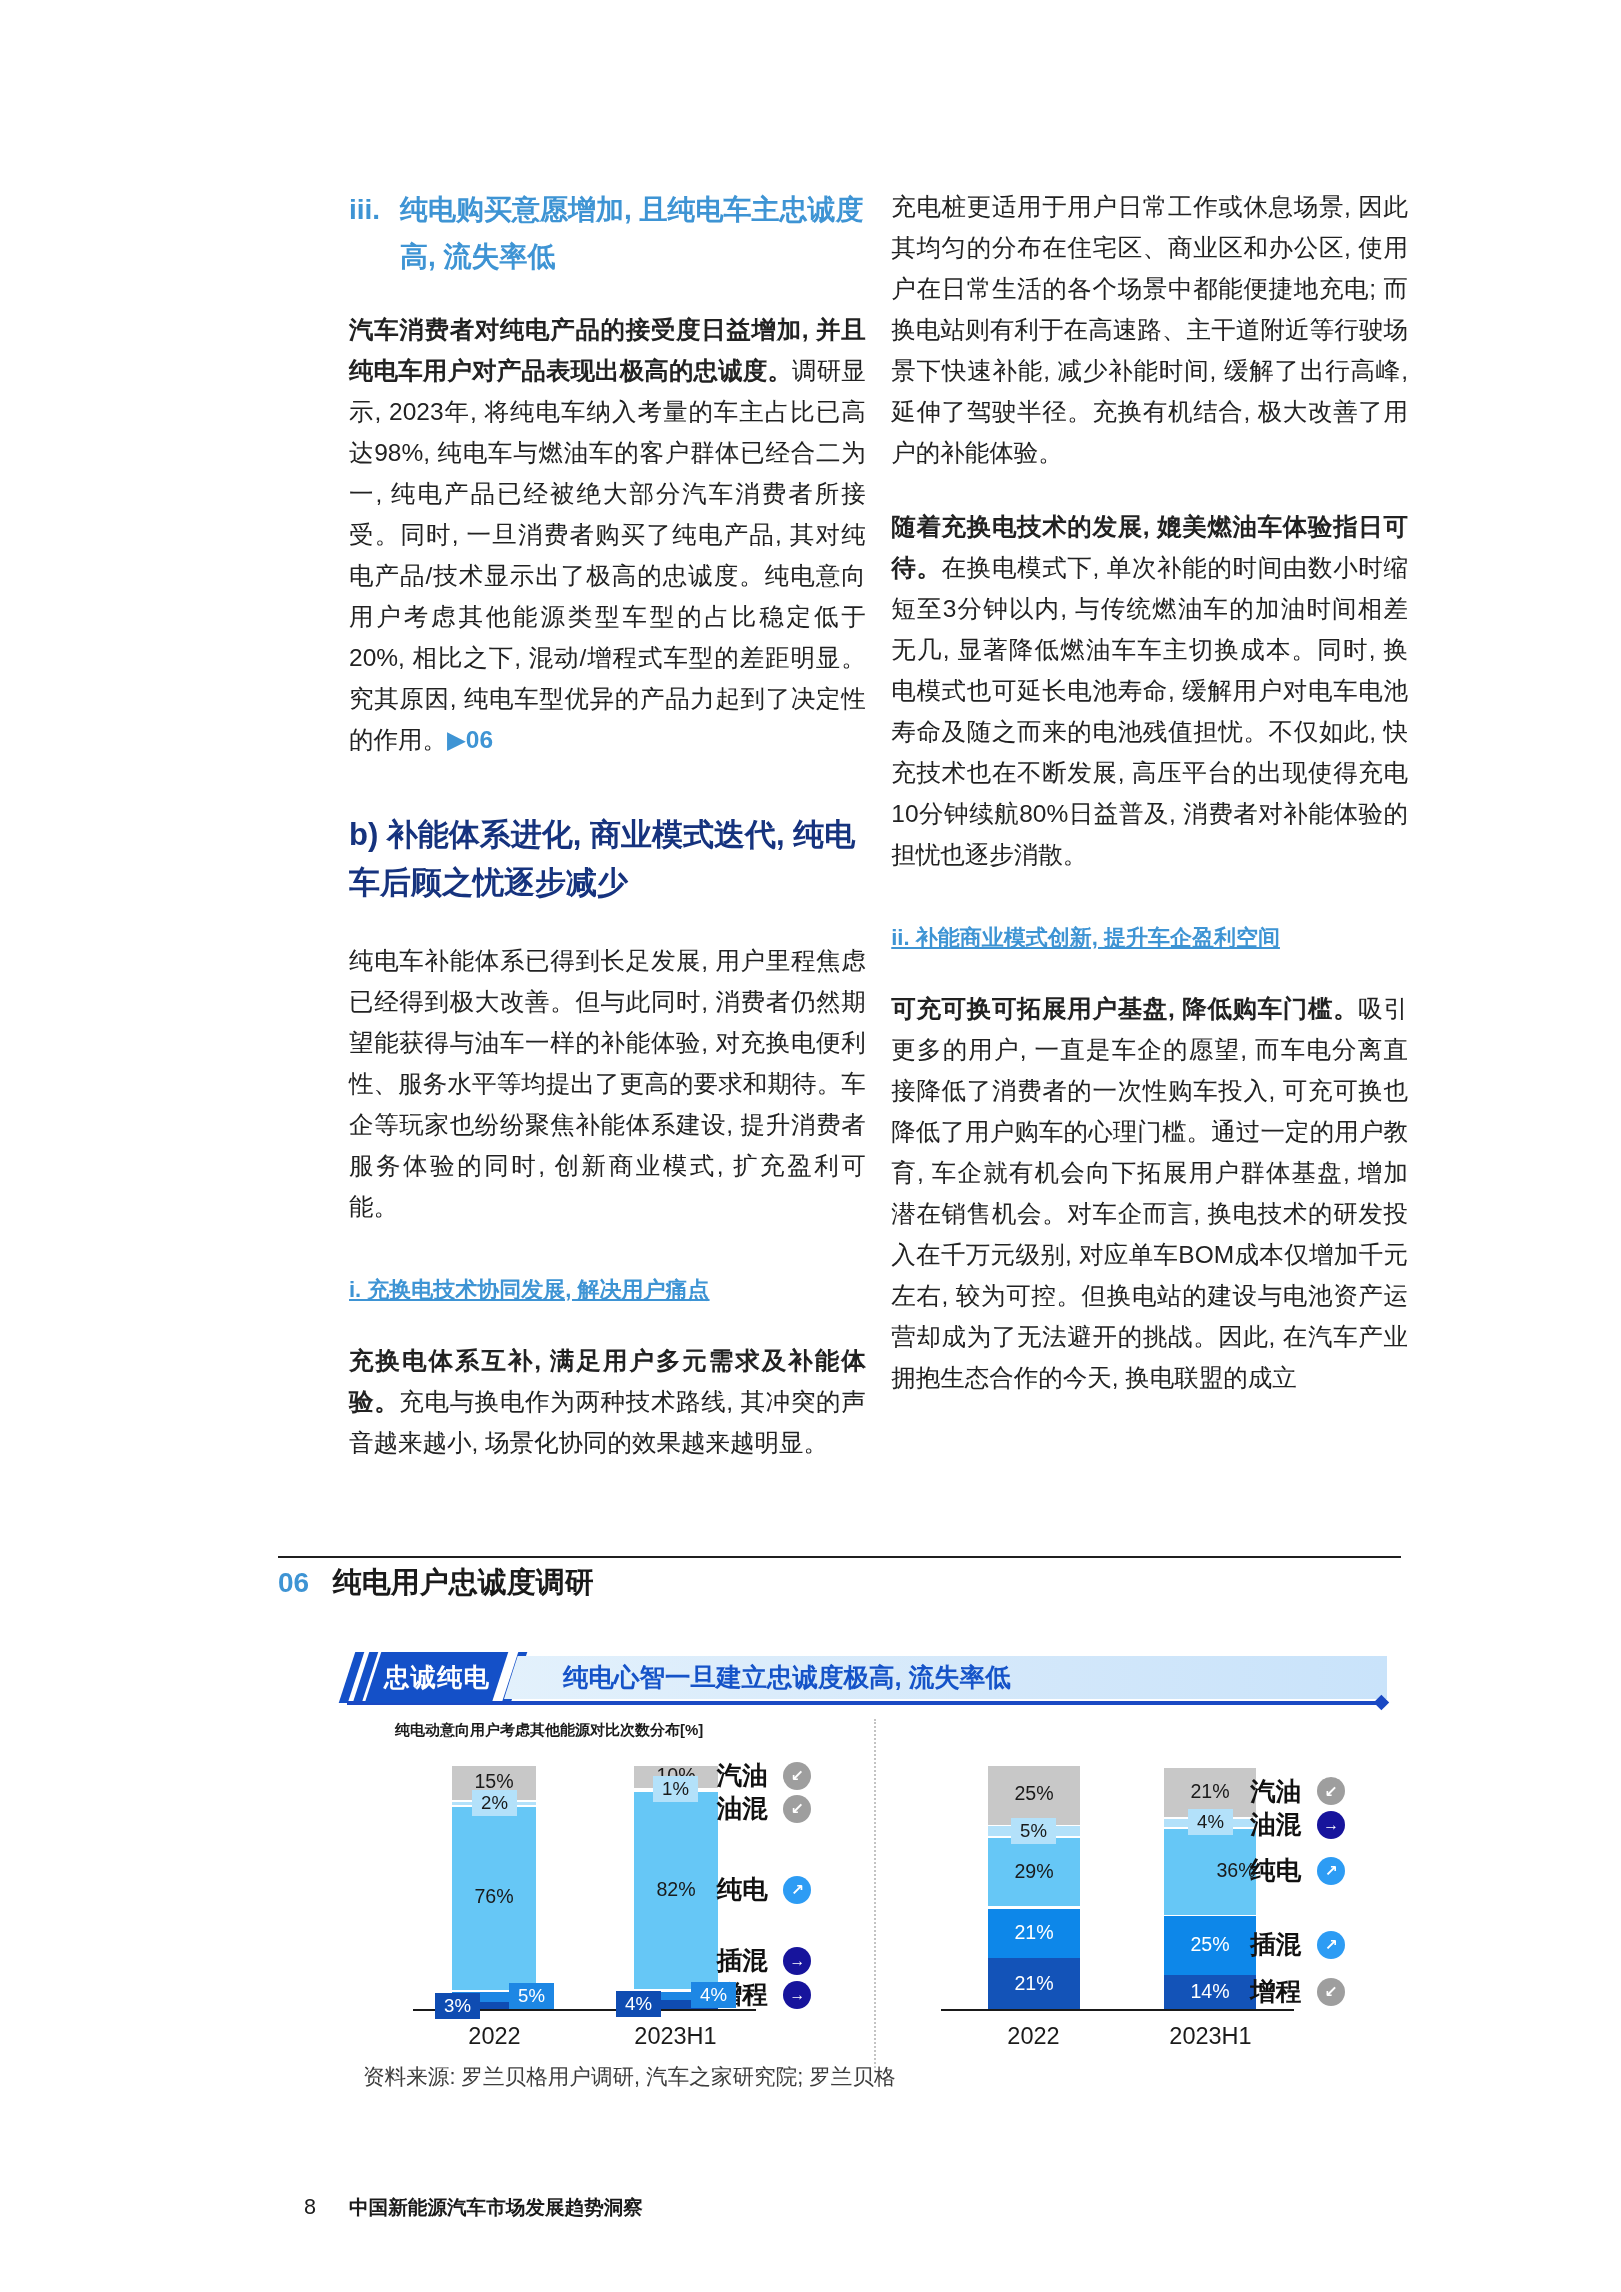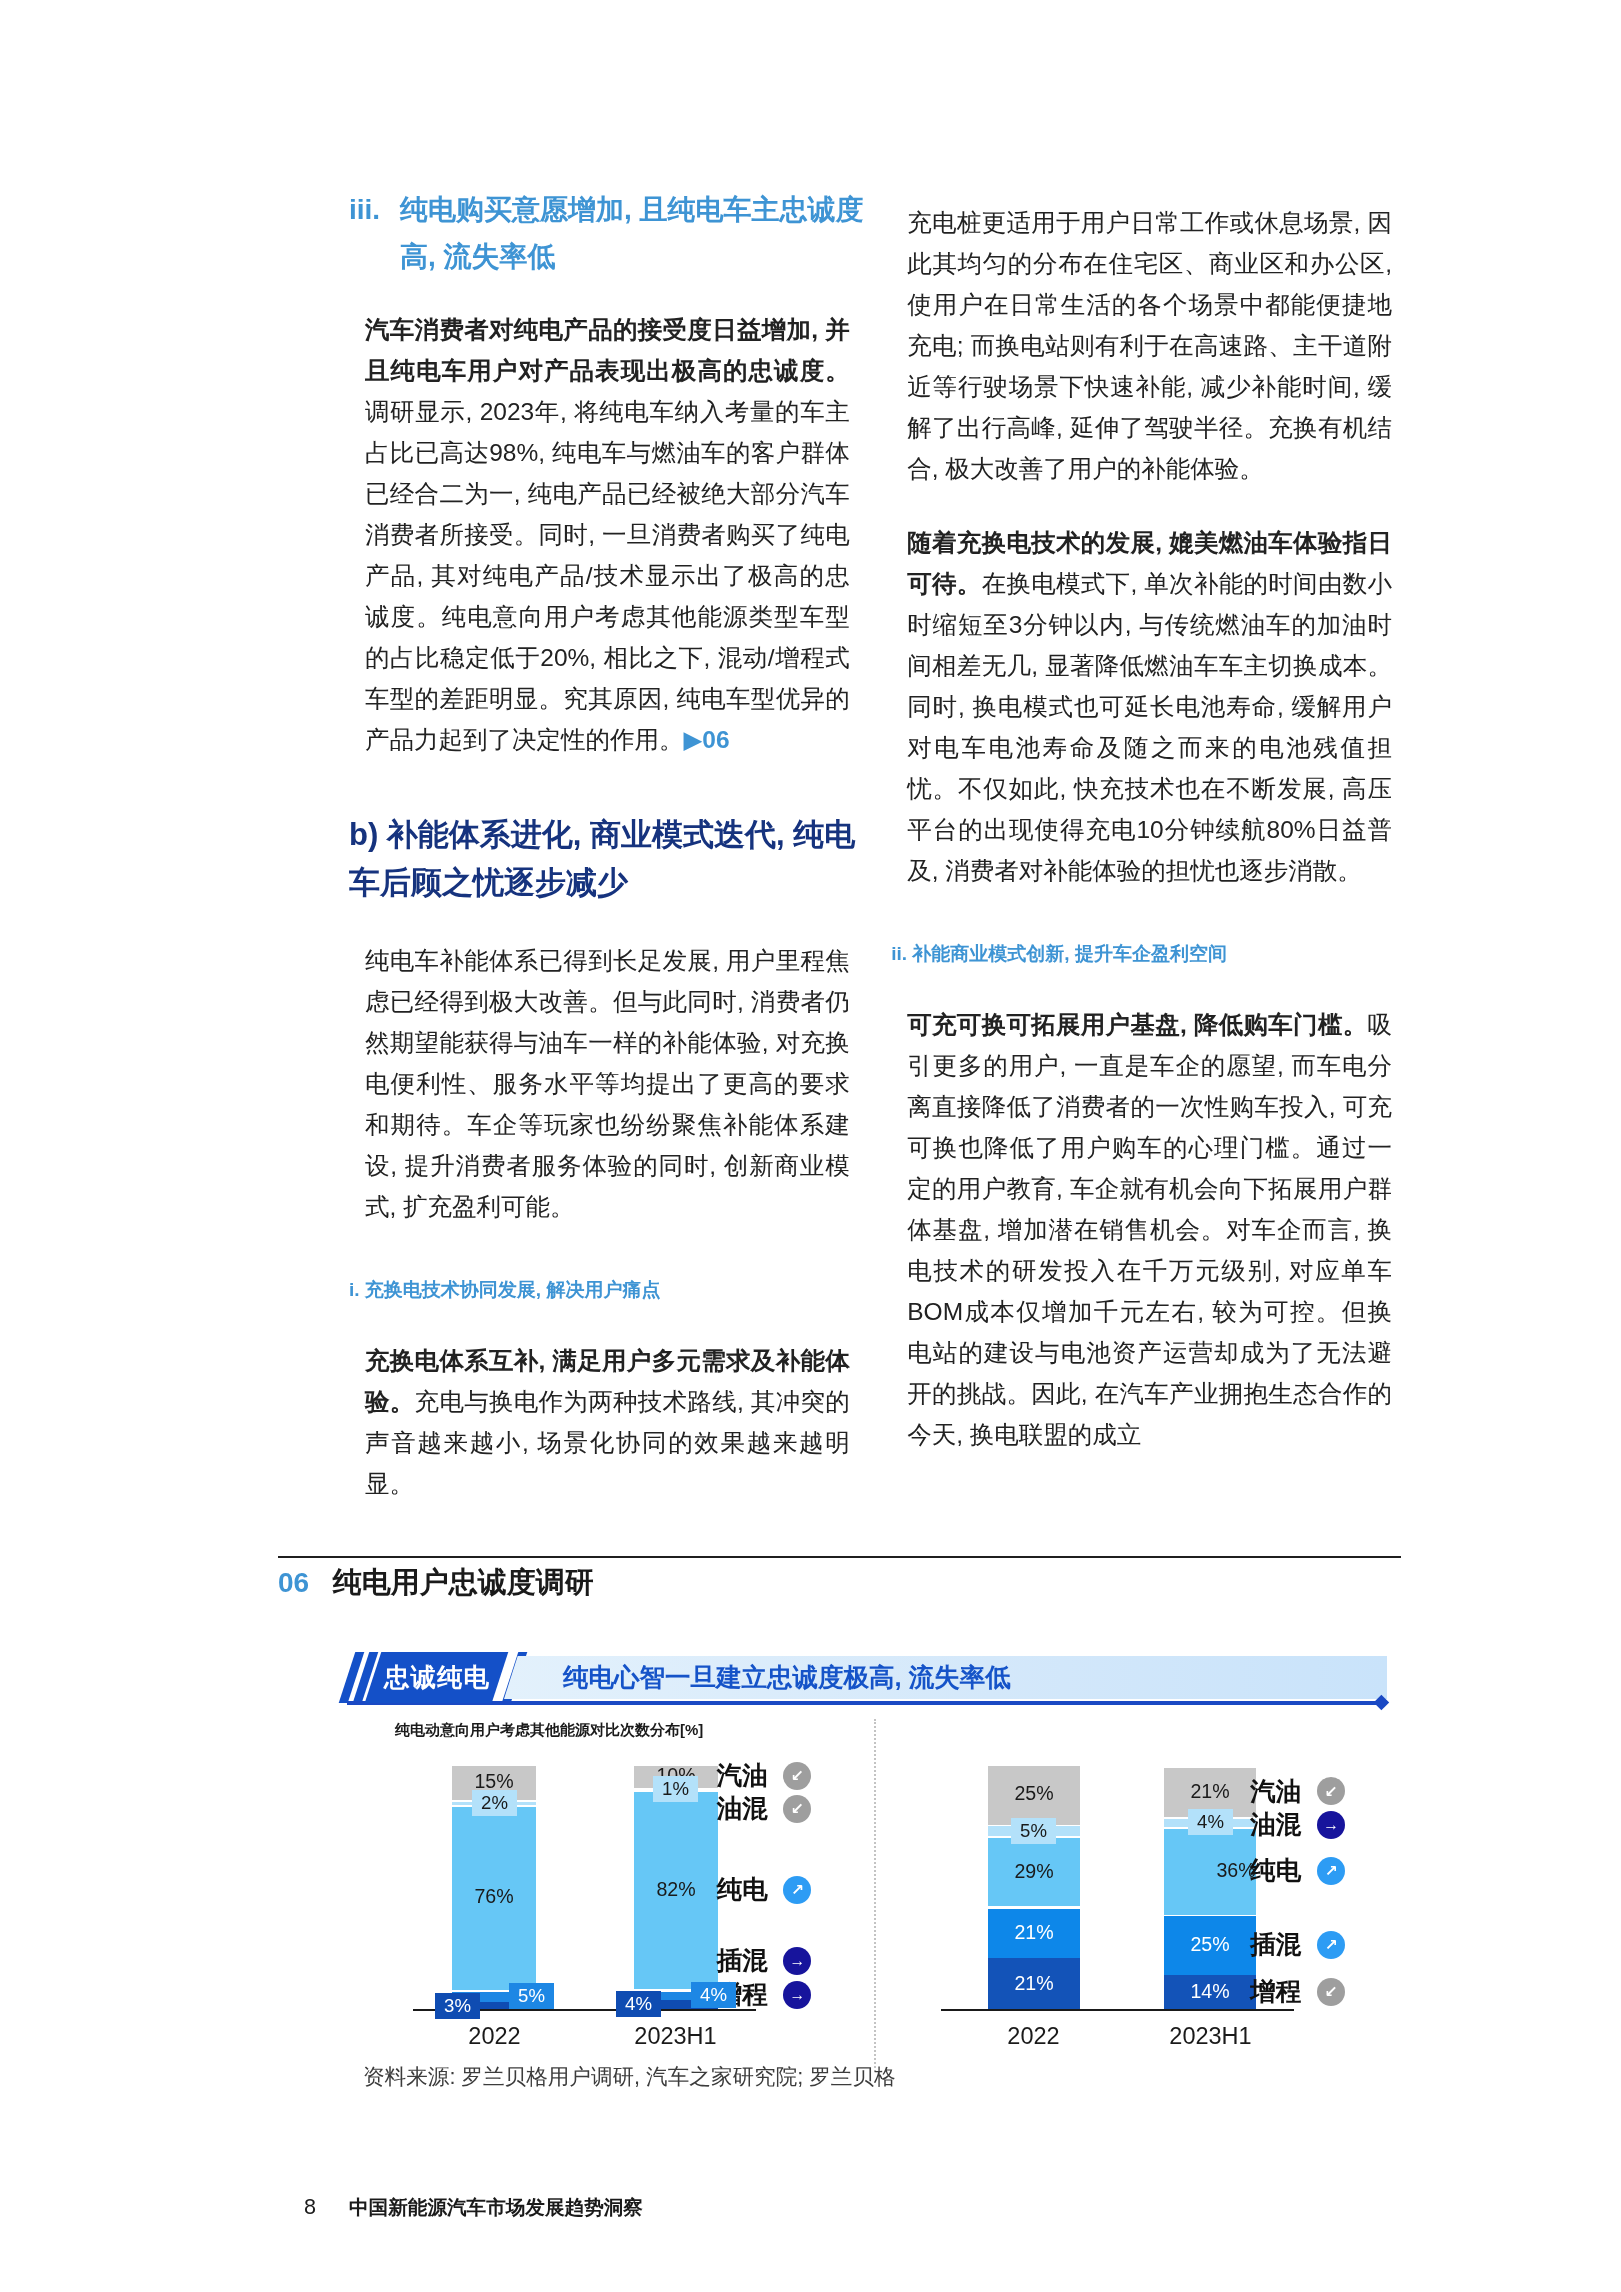--- a/index.html
+++ b/index.html
@@ -3,29 +3,29 @@
 <meta charset="utf-8">
 <style>
   html,body{margin:0;padding:0;background:#ffffff;}
   .page{
     position:relative;width:1621px;height:2293px;background:#ffffff;overflow:hidden;
     font-family:"Liberation Sans","DejaVu Sans",sans-serif;color:var(--body-text,#222);
   }
   
   .columns{position:absolute;left:349px;top:186px;width:1059px;display:flex;gap:25.5px;}
   .col{width:519px;}
-  .col p{margin:16px;font-size:24.5px;line-height:41px;text-align:justify;color:var(--body-text,#222);}
+  .col p{margin:0;font-size:24.5px;line-height:41px;text-align:justify;color:var(--body-text,#222);}
   .lead{font-weight:700;}
   .ref{color:var(--heading-blue,#3e94d4);font-weight:700;}
   .h-sky{color:var(--heading-blue,#3e94d4);font-weight:700;}
   .h-iii{display:flex;font-size:28px;line-height:47px;margin:0 0 29px 0;}
   .h-iii .marker{width:51px;flex:0 0 51px;}
   .h-iii .txt{flex:1;}
   .h-navy{color:var(--heading-navy,#16337e);font-weight:700;font-size:31px;line-height:48px;margin:51px 0 33px 0;}
-  .h-sub{font-size:19px;line-height:43px;margin:41px 0 29px 0;}
+  .h-sub{font-size:22px;line-height:43px;margin:41px 0 29px 0;text-decoration:underline;}
   
   .figure{position:absolute;left:278px;top:1556px;width:1123px;height:519px;}
   .fig-rule{position:absolute;left:0;top:0;width:1123px;height:0;border-top:2px solid #1f1f1f;}
   .fig-head{position:absolute;left:0;top:7px;display:flex;align-items:baseline;gap:23.5px;}
   .fig-num{color:var(--heading-blue,#3e94d4);font-weight:700;font-size:28px;}
   .fig-title{color:#1a1a1a;font-weight:700;font-size:29px;}
   
   .banner{position:absolute;left:69px;top:96px;width:1040px;height:55px;}
   .banner-strip{
     position:absolute;left:157px;top:3.9px;right:0;height:43px;

